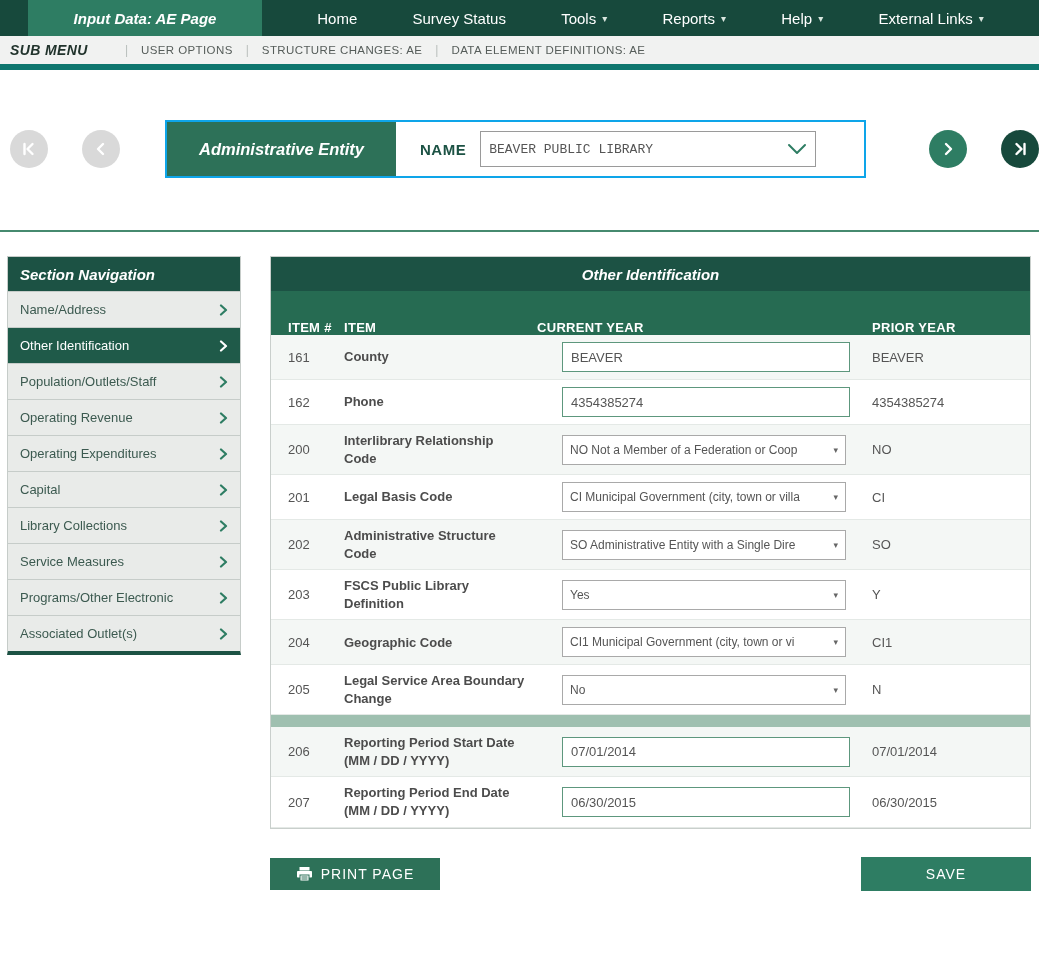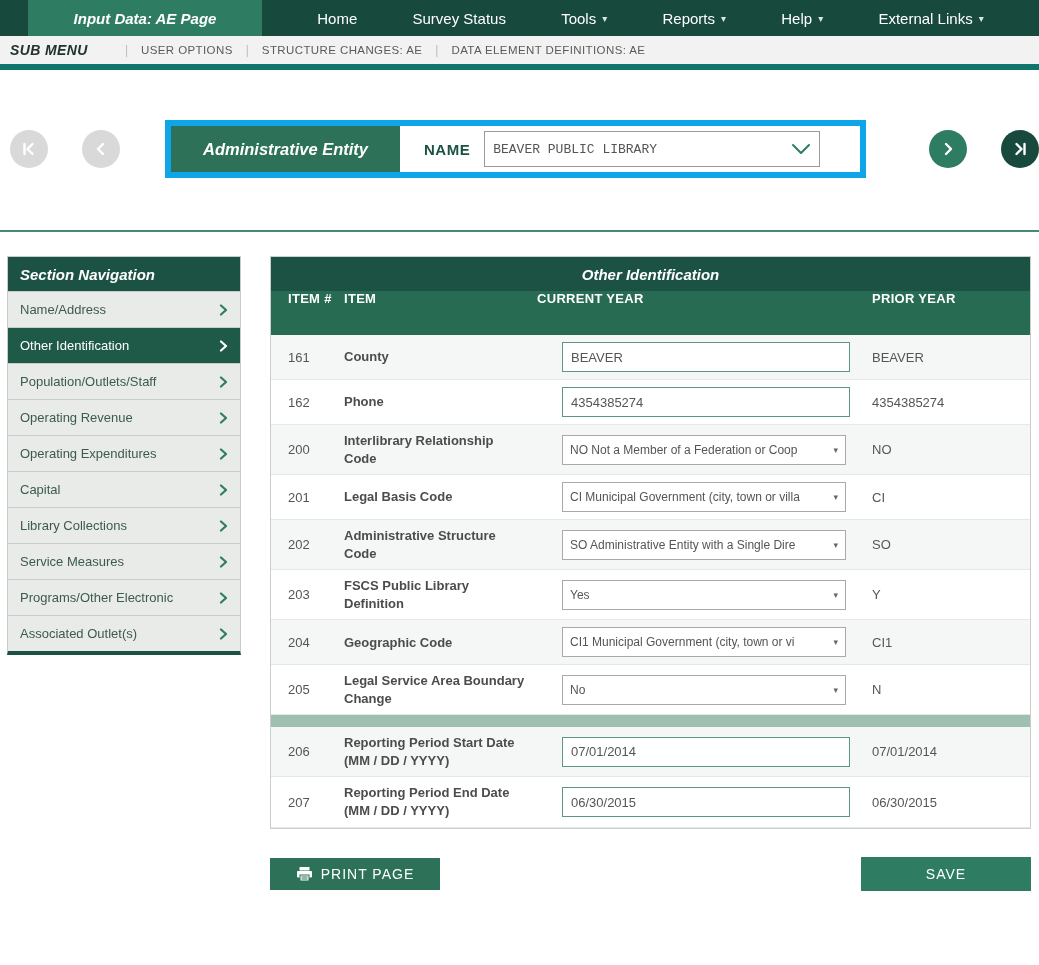--- a/index.html
+++ b/index.html
@@ -26,21 +26,21 @@
   
   .entity-bar { margin-top:48px; height:62px; display:flex; align-items:center; }
   .circle { width:38px; height:38px; border-radius:50%; flex:none;
     display:flex; align-items:center; justify-content:center; cursor:pointer; }
   .c-disabled { background:#d9d9d9; cursor:default; }
   .c-mid { background:#2E7D63; }
   .c-dark { background:#17493C; }
   .circle svg { display:block; }
   .m1{margin-left:10px;} .m2{margin-left:34px;} .m3{margin-left:63px;} .m4{margin-left:63px;}
 
-  .entity-box { width:814px; height:58px; border:6px solid #0ea5e9; background:#fff;
+  .entity-box { width:814px; height:58px; border:2px solid #0ea5e9; background:#fff;
     display:flex; align-items:center;margin-left:45px; }
   .entity-title { width:229px; height:100%; background:#2D7158; color:#fff;
     font-style:italic; font-weight:bold; font-size:16.5px;
     display:flex; align-items:center; justify-content:center; }
   .name-label { margin-left:24px; color:#1C5244; font-weight:bold; font-size:15px; letter-spacing:.5px; }
   .entity-select { margin-left:14px; width:336px; height:36px; border:1px solid #9a9a9a;
     background:#fff; display:flex; align-items:center; padding:0 8px; cursor:pointer;font-family:Liberation Mono, monospace; }
   .entity-select .val { font-size:13px; color:#555; flex:1; white-space:nowrap; overflow:hidden; }
 
   .green-rule { height:2px; background:#468A6F; margin-top:50px; }
@@ -57,21 +57,21 @@
     padding:0 12px 0 12px; font-size:13px; color:#3C5A50; cursor:pointer; }
   .side-item.selected { background:#1F5A49; color:#fff; }
   .side-chev { color:#2E7D63; display:flex; }
   .side-item.selected .side-chev { color:#fff; }
 
   
   .main { margin-left:29px; width:761px; }
   .table { border:1px solid #c9cfcc; }
   .t-title { background:#1C5244; color:#fff; height:34px; font-style:italic; font-weight:bold;
     font-size:15px; display:flex; align-items:center; justify-content:center; }
-  .t-head { background:#266B52; height:44px; display:flex; align-items:flex-start;
+  .t-head { background:#266B52; height:44px; display:flex; align-items:flex-end;
     color:#fff; font-weight:bold; font-size:13px; letter-spacing:.3px; }
   .tc1 { width:73px; padding-left:17px; flex:none; }
   .tc2 { width:193px; padding-right:12px; flex:none; }
   .tc3 { width:335px; flex:none; }
   .tc4 { flex:1; }
   .trow { display:flex; align-items:center; min-height:45px; padding:7px 0;
     background:#fff; border-bottom:1px solid #e4e9e6; }
   .trow.shade { background:#F4F7F5; }
   .trow .tc1, .trow .tc4 { color:#555; font-size:13px; }
   .trow .tc2 { font-weight:bold; color:#4c4c4c; font-size:13px; line-height:1.35; }

